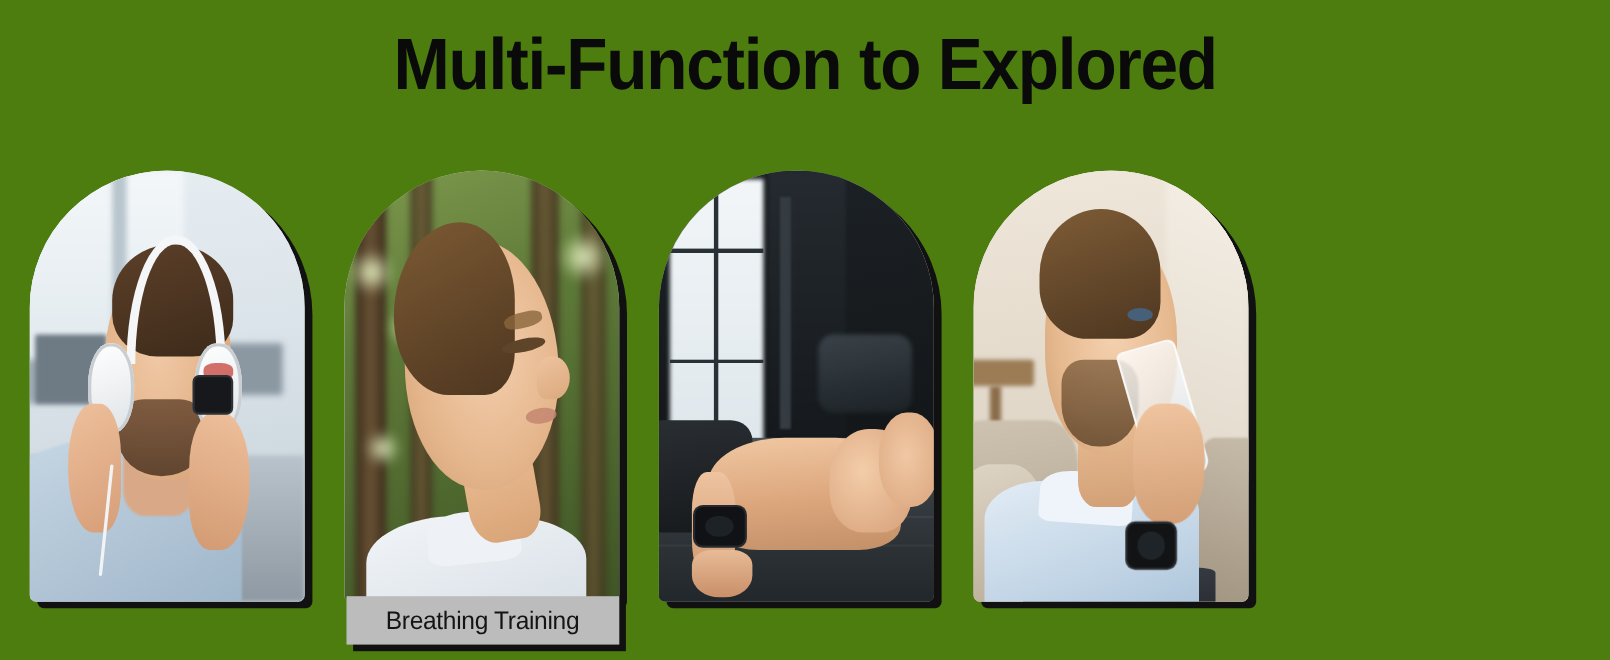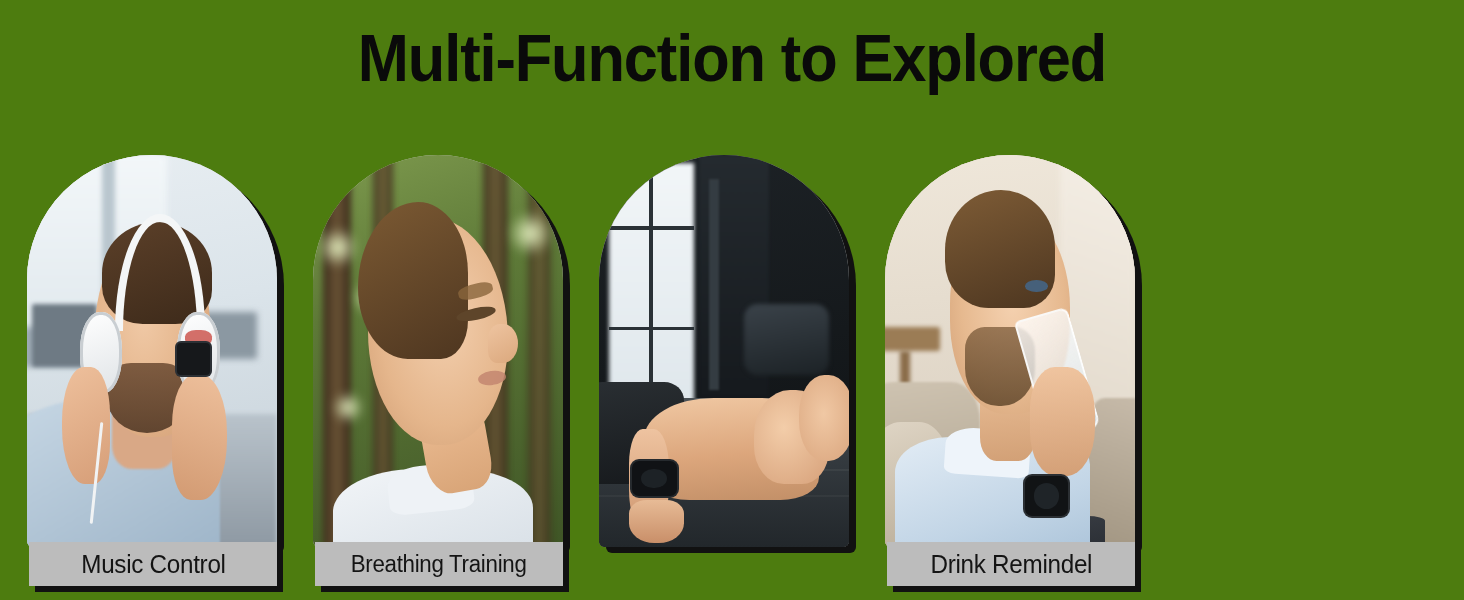--- a/index.html
+++ b/index.html
@@ -533,23 +533,20 @@
             <div class="hair"></div>
             <div class="beard"></div>
           <div class="band"></div>
           <div class="cup-l"></div>
             <div class="cup-r"></div>
           <div class="hand-l"></div>
             <div class="hand-r"></div>
           <div class="watch"></div>
           <div class="cord"></div>
         </div>
-      </div>
-      <div class="card-label">
-        <span>Music Control</span>
       </div>
     </div>
 
     <div class="card">
       <div class="card-photo">
         <div class="scene s2">
           <div class="trunk t1"></div>
             <div class="trunk t2"></div>
           <div class="trunk t3"></div>
             <div class="trunk t4"></div>
@@ -613,19 +610,16 @@
             <div class="neck"></div>
           <div class="head"></div>
             <div class="hair"></div>
           <div class="beard"></div>
             <div class="eye"></div>
           <div class="glass"></div>
           <div class="hand"></div>
           <div class="watch"></div>
         </div>
       </div>
-      <div class="card-label">
-        <span>Drink Remindel</span>
-      </div>
     </div>
 
   </div>
 </div>
 
 </body></html>

